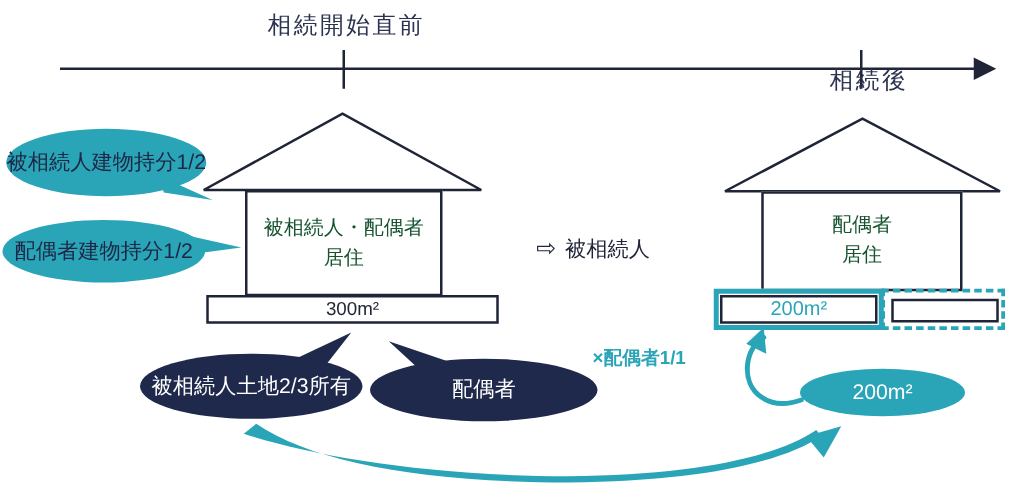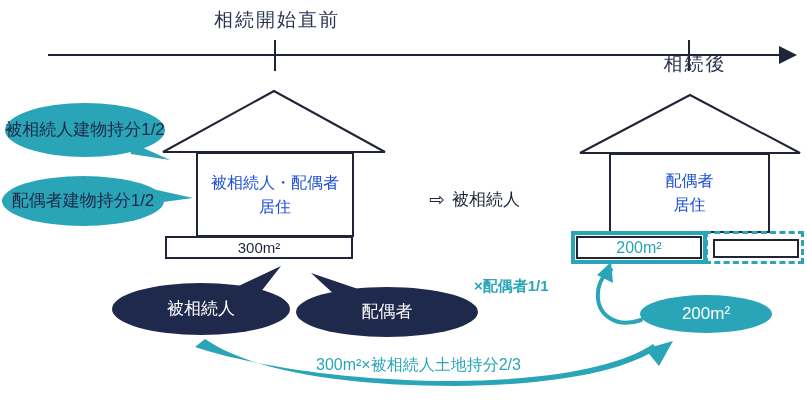--- a/index.html
+++ b/index.html
@@ -9,21 +9,21 @@
     overflow:hidden;color:#1f2437;
   }
   .abs{position:absolute;box-sizing:border-box;}
   #shape-layer{position:absolute;left:0;top:0;z-index:1;}
   .timeline-label{
     font-size:19px;letter-spacing:2px;color:#2b3350;text-align:center;z-index:2;
   }
   .house-body{
     border:2px solid #1f2437;background:#fff;display:flex;flex-direction:column;
     align-items:center;justify-content:center;text-align:center;
-    font-size:16px;line-height:1.5;color:#1d4ed8;z-index:2;
+    font-size:16px;line-height:1.5;color:#14532d;z-index:2;
   }
   .base-plain{
     border:2px solid #1f2437;background:#fff;display:flex;align-items:center;
     justify-content:center;font-size:15px;color:#1f2437;z-index:2;
   }
   .base-solid-teal{border:4px solid #2aa5b8;background:#fff;z-index:2;}
   .base-dashed-teal{border:3px dashed #2aa5b8;background:transparent;z-index:2;}
   .base-inner{
     position:absolute;border:2px solid #1f2437;background:#fff;display:flex;
     align-items:center;justify-content:center;font-size:16px;color:#2aa5b8;
@@ -70,21 +70,21 @@
     <polygon points="611,262 597,275 613,283" fill="#2aa5b8"></polygon>
   </svg>
 
   <div class="abs timeline-label" style="left:197px;top:7px;width:160px;">相続開始直前</div>
   <div class="abs timeline-label" style="left:635px;top:3px;width:120px;margin-top:48px;">相続後</div>
 
   <div class="abs house-body" style="left:196px;top:152px;width:158px;height:85px;">
     <span>被相続人・配偶者</span>
     <span>居住</span>
   </div>
-  <div class="abs base-plain" style="left:165px;top:236px;width:188px;height:23px;">
+  <div class="abs base-plain" style="left:165px;top:236px;width:234px;height:23px;">
     <span>300m²</span>
   </div>
 
   <div class="abs house-body" style="left:609px;top:153px;width:161px;height:80px;">
     <span>配偶者</span>
     <span>居住</span>
   </div>
   <div class="abs base-solid-teal" style="left:571px;top:231px;width:136px;height:33px;">
     <div class="base-inner" style="left:1px;top:1px;right:1px;bottom:1px;">
       <span>200m²</span>
@@ -98,31 +98,31 @@
     <span>被相続人</span>
     <span>建物持分1/2</span>
   </div>
   <div class="abs bubble teal" style="left:2px;top:176px;width:162px;height:50px;">
     <span>配偶者</span>
     <span>建物持分1/2</span>
   </div>
 
   <div class="abs bubble navy" style="left:112px;top:283px;width:178px;height:52px;">
     <span>被相続人</span>
+    <span>土地2/3所有</span>
   </div>
   <div class="abs bubble navy" style="left:296px;top:287px;width:182px;height:50px;">
     <span>配偶者</span>
   </div>
 
   <div class="abs transfer" style="left:429px;top:188px;">
     <span class="glyph">⇨</span>
     <span>被相続人</span>
   </div>
 
   <div class="abs teal-text" style="left:474px;top:277px;font-size:15px;font-weight:bold;">×配偶者1/1</div>
 
   <div class="abs result-ellipse" style="left:640px;top:295px;width:132px;height:38px;">
     <span>200m²</span>
   </div>
 
-  <div class="abs teal-text" style="left:316px;top:355px;font-size:16px;">300m²×被相続人土地持分2/3</div>
 
 </div>
 
 </body></html>

